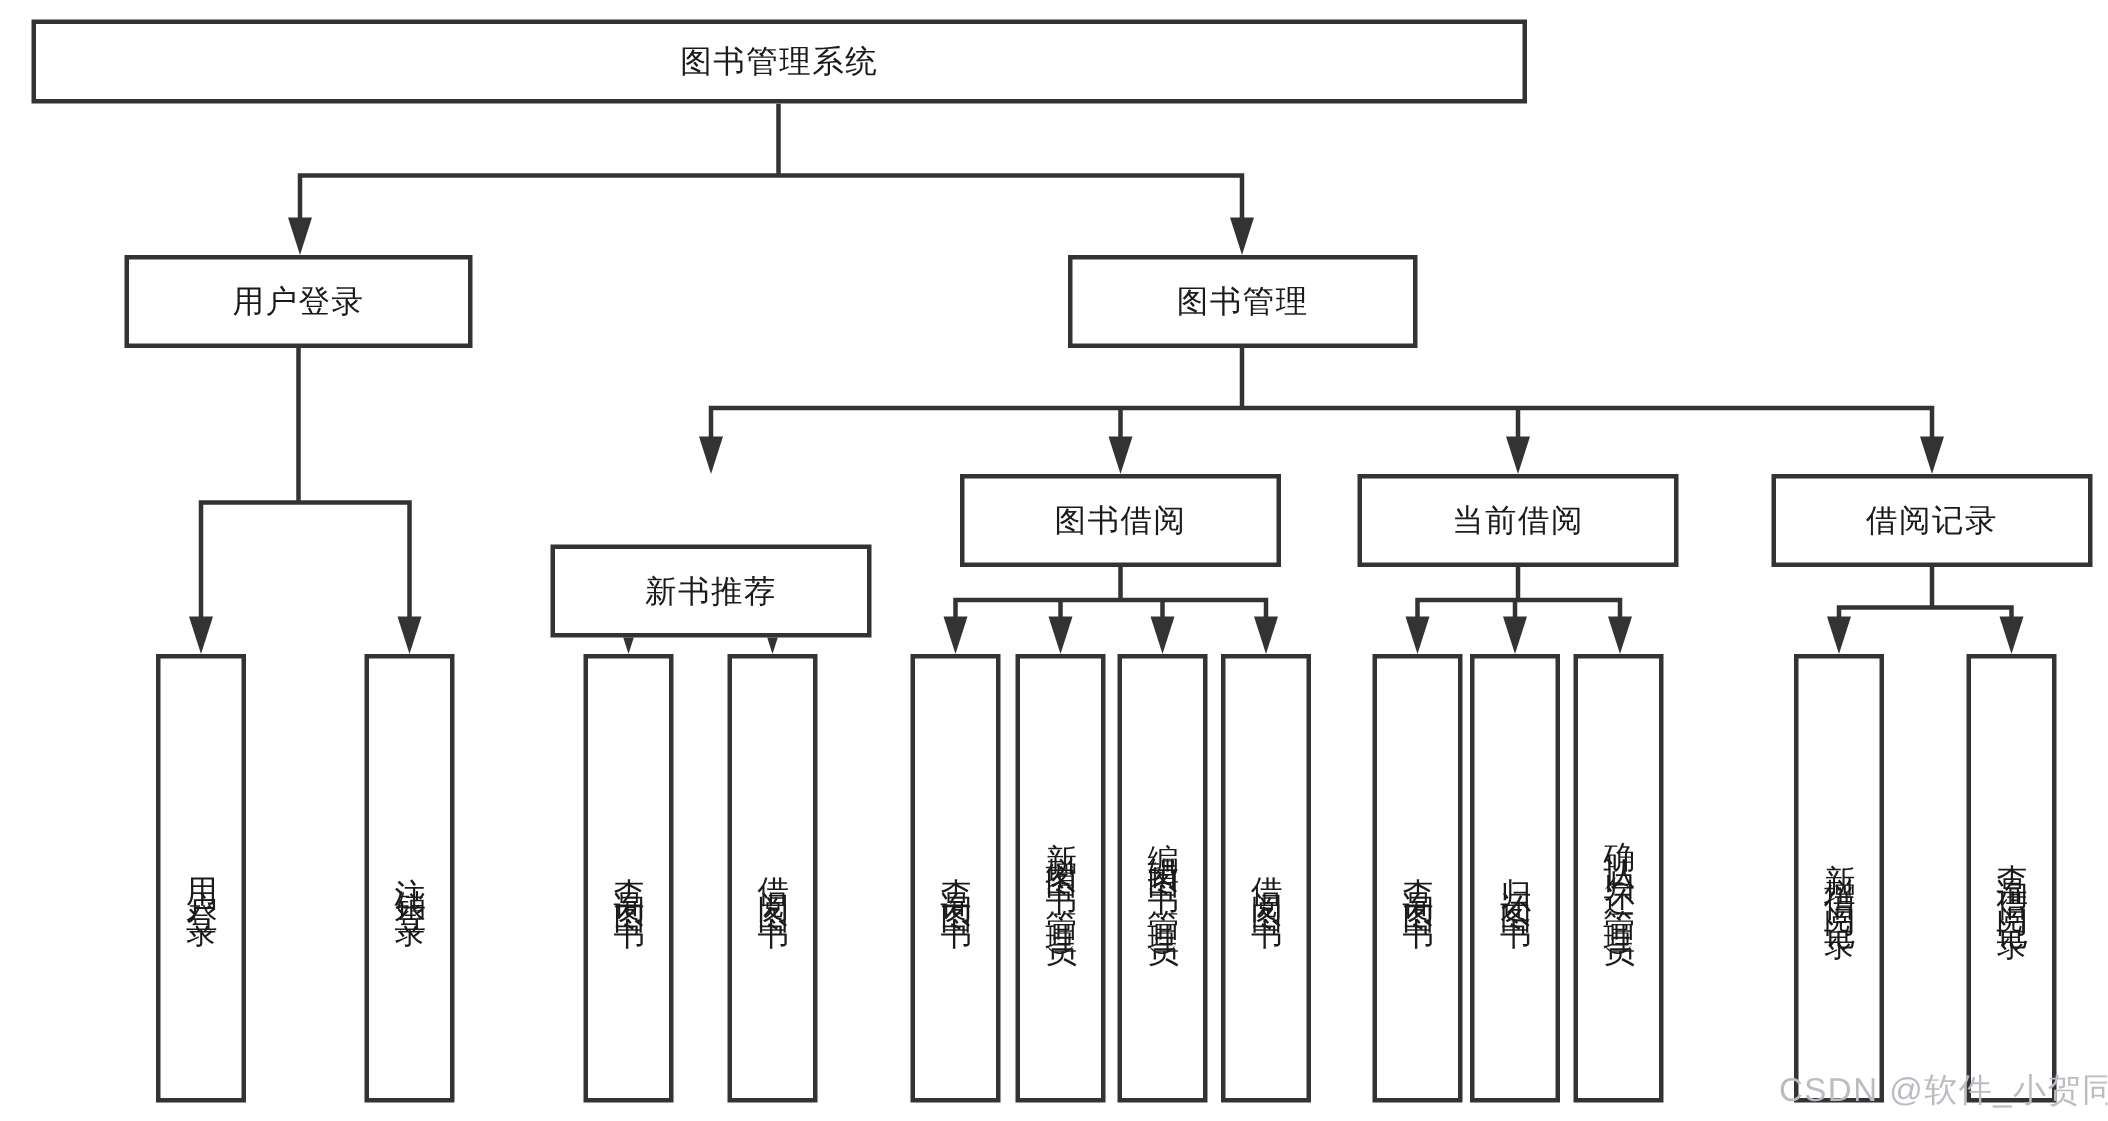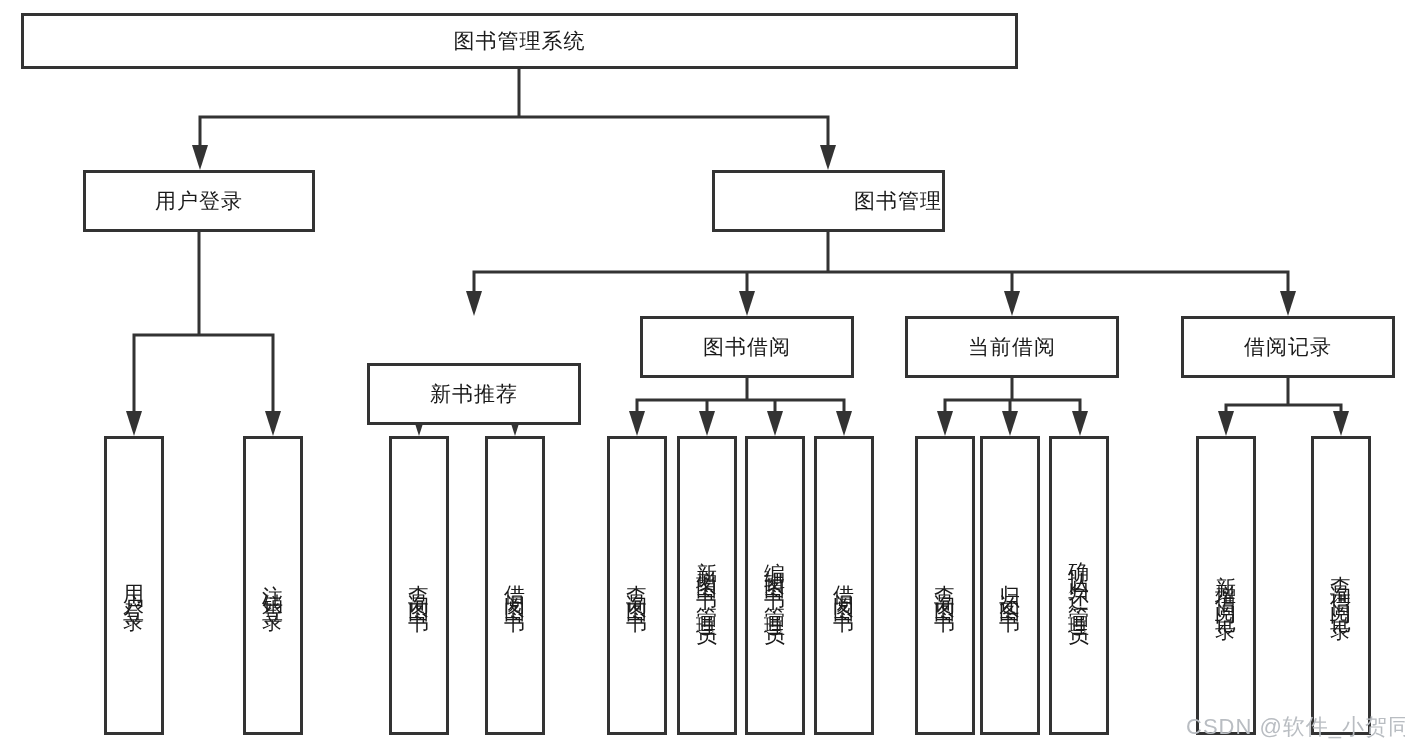--- a/index.html
+++ b/index.html
@@ -15,21 +15,21 @@
   }
   .node-h{font-size:21px;letter-spacing:1px;}
   .node-v{top:436px;width:60px;height:299px;font-size:21px;}
   .node-v .vtext{
     writing-mode:vertical-rl;text-orientation:mixed;
     letter-spacing:9px;line-height:1;white-space:nowrap;
   }
   
   .n-root{left:21px;top:13px;width:997px;height:56px;}
   .n-userlogin{left:83px;top:170px;width:232px;height:62px;}
-  .n-bookmgmt{left:712px;top:170px;width:233px;height:62px;justify-content:flex-end;}
+  .n-bookmgmt{left:712px;top:170px;width:233px;height:62px;}
   .n-nbr{left:367px;top:316px;width:214px;height:62px;margin-top:47px;}
   .n-bb{left:640px;top:316px;width:214px;height:62px;}
   .n-cb{left:905px;top:316px;width:214px;height:62px;}
   .n-br{left:1181px;top:316px;width:214px;height:62px;}
   
   .n-login{left:104px;}
   .n-logout{left:243px;}
   .n-nbr-q{left:389px;}
   .n-nbr-b{left:485px;}
   .n-bb-q{left:607px;}

